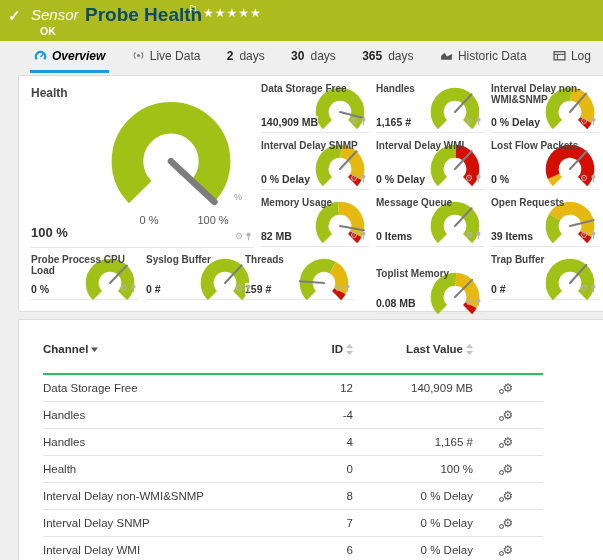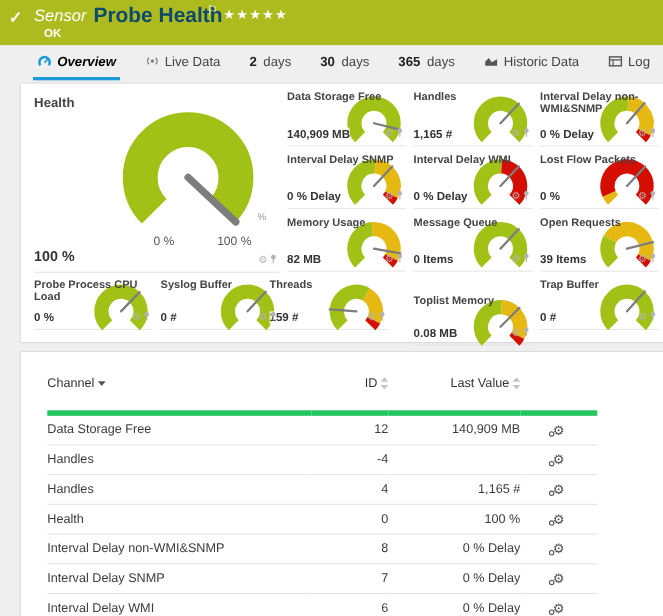--- a/index.html
+++ b/index.html
@@ -39,21 +39,21 @@
   #health-cell .g-value { position:absolute; left:0; bottom:7px; font-size:13px; font-weight:bold; color:#333; }
   
   .gauge-cell { position:absolute; width:108px; border-bottom:1px solid #e7e7e7; }
   .gauge-cell .g-label { position:absolute; left:0; top:0; width:108px; font-size:10px; font-weight:bold; color:#444; line-height:11px; z-index:2; }
   .gauge-cell svg.dial { position:absolute; right:2px; top:3px; }
   .gauge-cell .g-value { position:absolute; left:0; bottom:4px; font-size:10.5px; font-weight:bold; color:#333; background:rgba(255,255,255,.75); z-index:2; }
   .cell-icons { position:absolute; right:2px; bottom:2px; display:flex; align-items:center; gap:2px; z-index:3; }
   .cell-icons .gear { font-size:9px; color:#b3b3b3; line-height:9px; }
   
   #chan-table { position:absolute; left:24px; top:18px; width:500px; border-collapse:collapse; font-size:11.5px; }
-  #chan-table th { text-align:left; font-weight:normal; color:#333; padding:5px 0 18px 0; border-bottom:5px solid #22c55e; white-space:nowrap; }
+  #chan-table th { text-align:left; font-weight:bold; color:#333; padding:5px 0 18px 0; border-bottom:2px solid #22c55e; white-space:nowrap; }
   #chan-table th.num, #chan-table td.num { text-align:right; }
   #chan-table td { padding:6px 0; border-bottom:1px solid #e4e4e4; color:#3c3c3c; }
   #chan-table td.gearcol { text-align:center; }
   #chan-table th .sort { margin-left:3px; vertical-align:middle; }
   .tgear { position:relative; font-size:12px; color:#555; cursor:pointer; display:inline-block; }
   .tgear::before { content:""; position:absolute; left:-4px; bottom:1px; width:3px; height:3px; border:1px solid #555; border-radius:50%; }
   col.c-channel { width:240px; } col.c-id { width:70px; } col.c-last { width:120px; } col.c-gear { width:70px; }
 </style>
 </head>
 <body>

